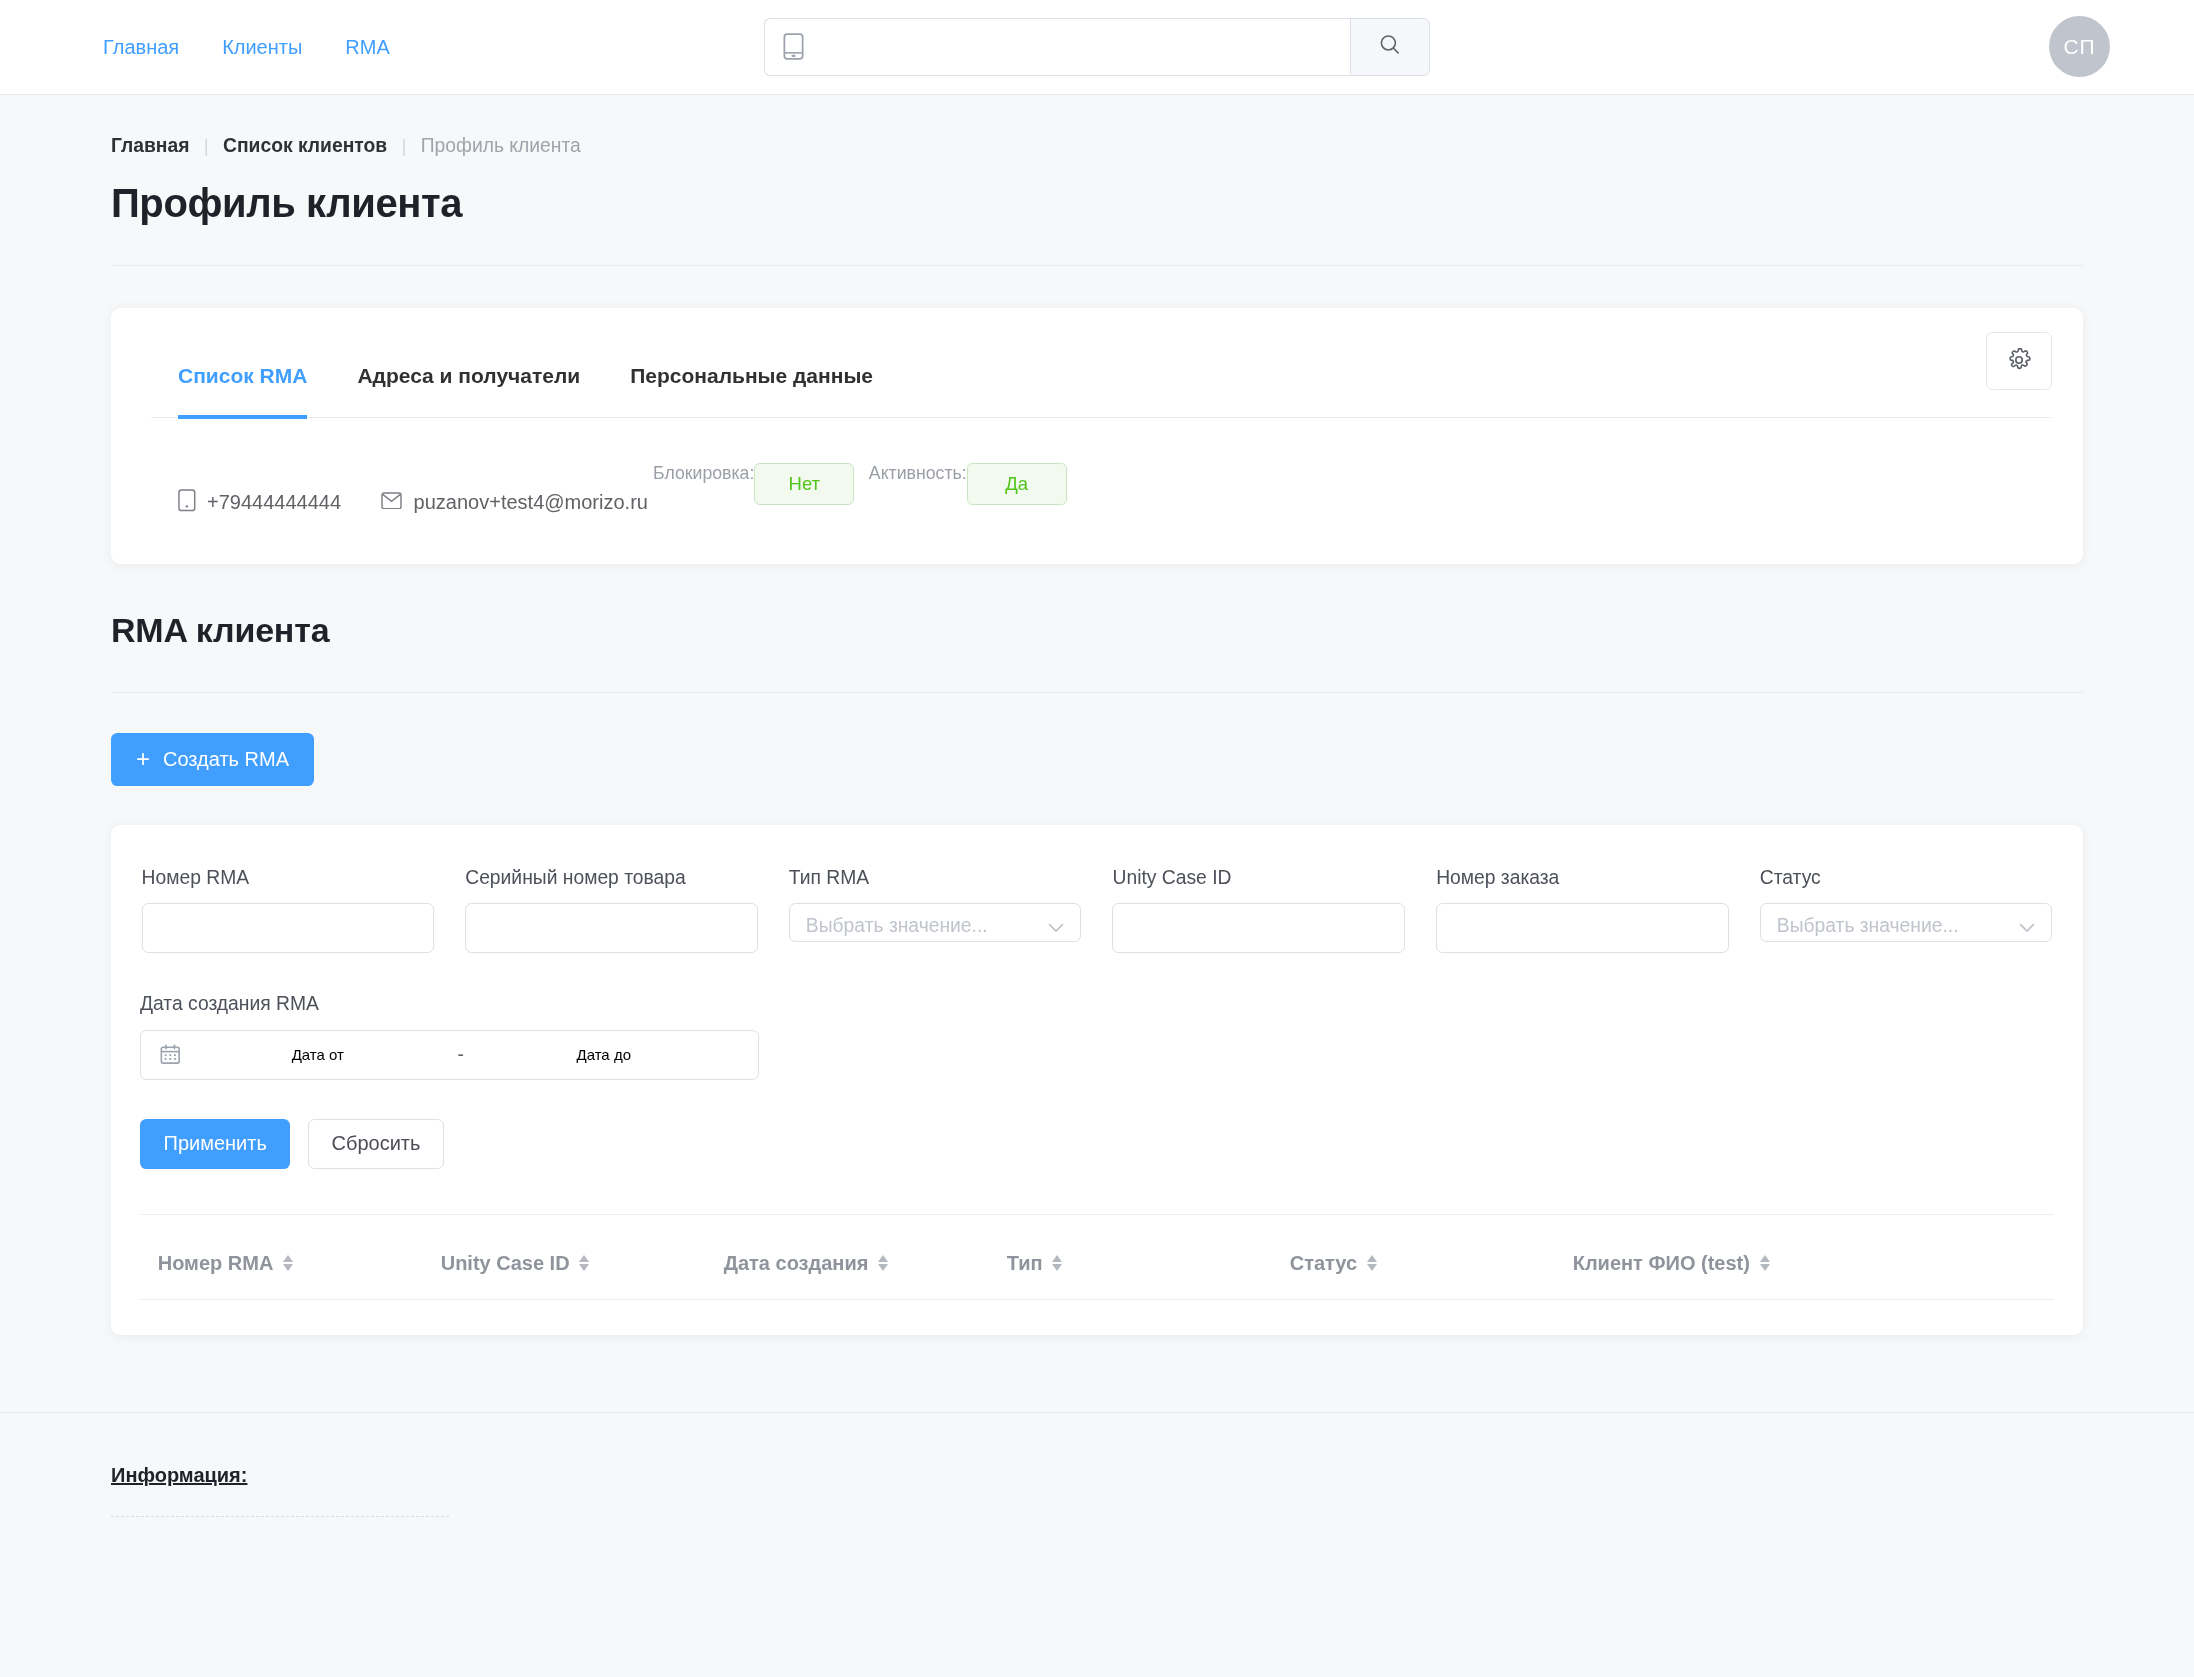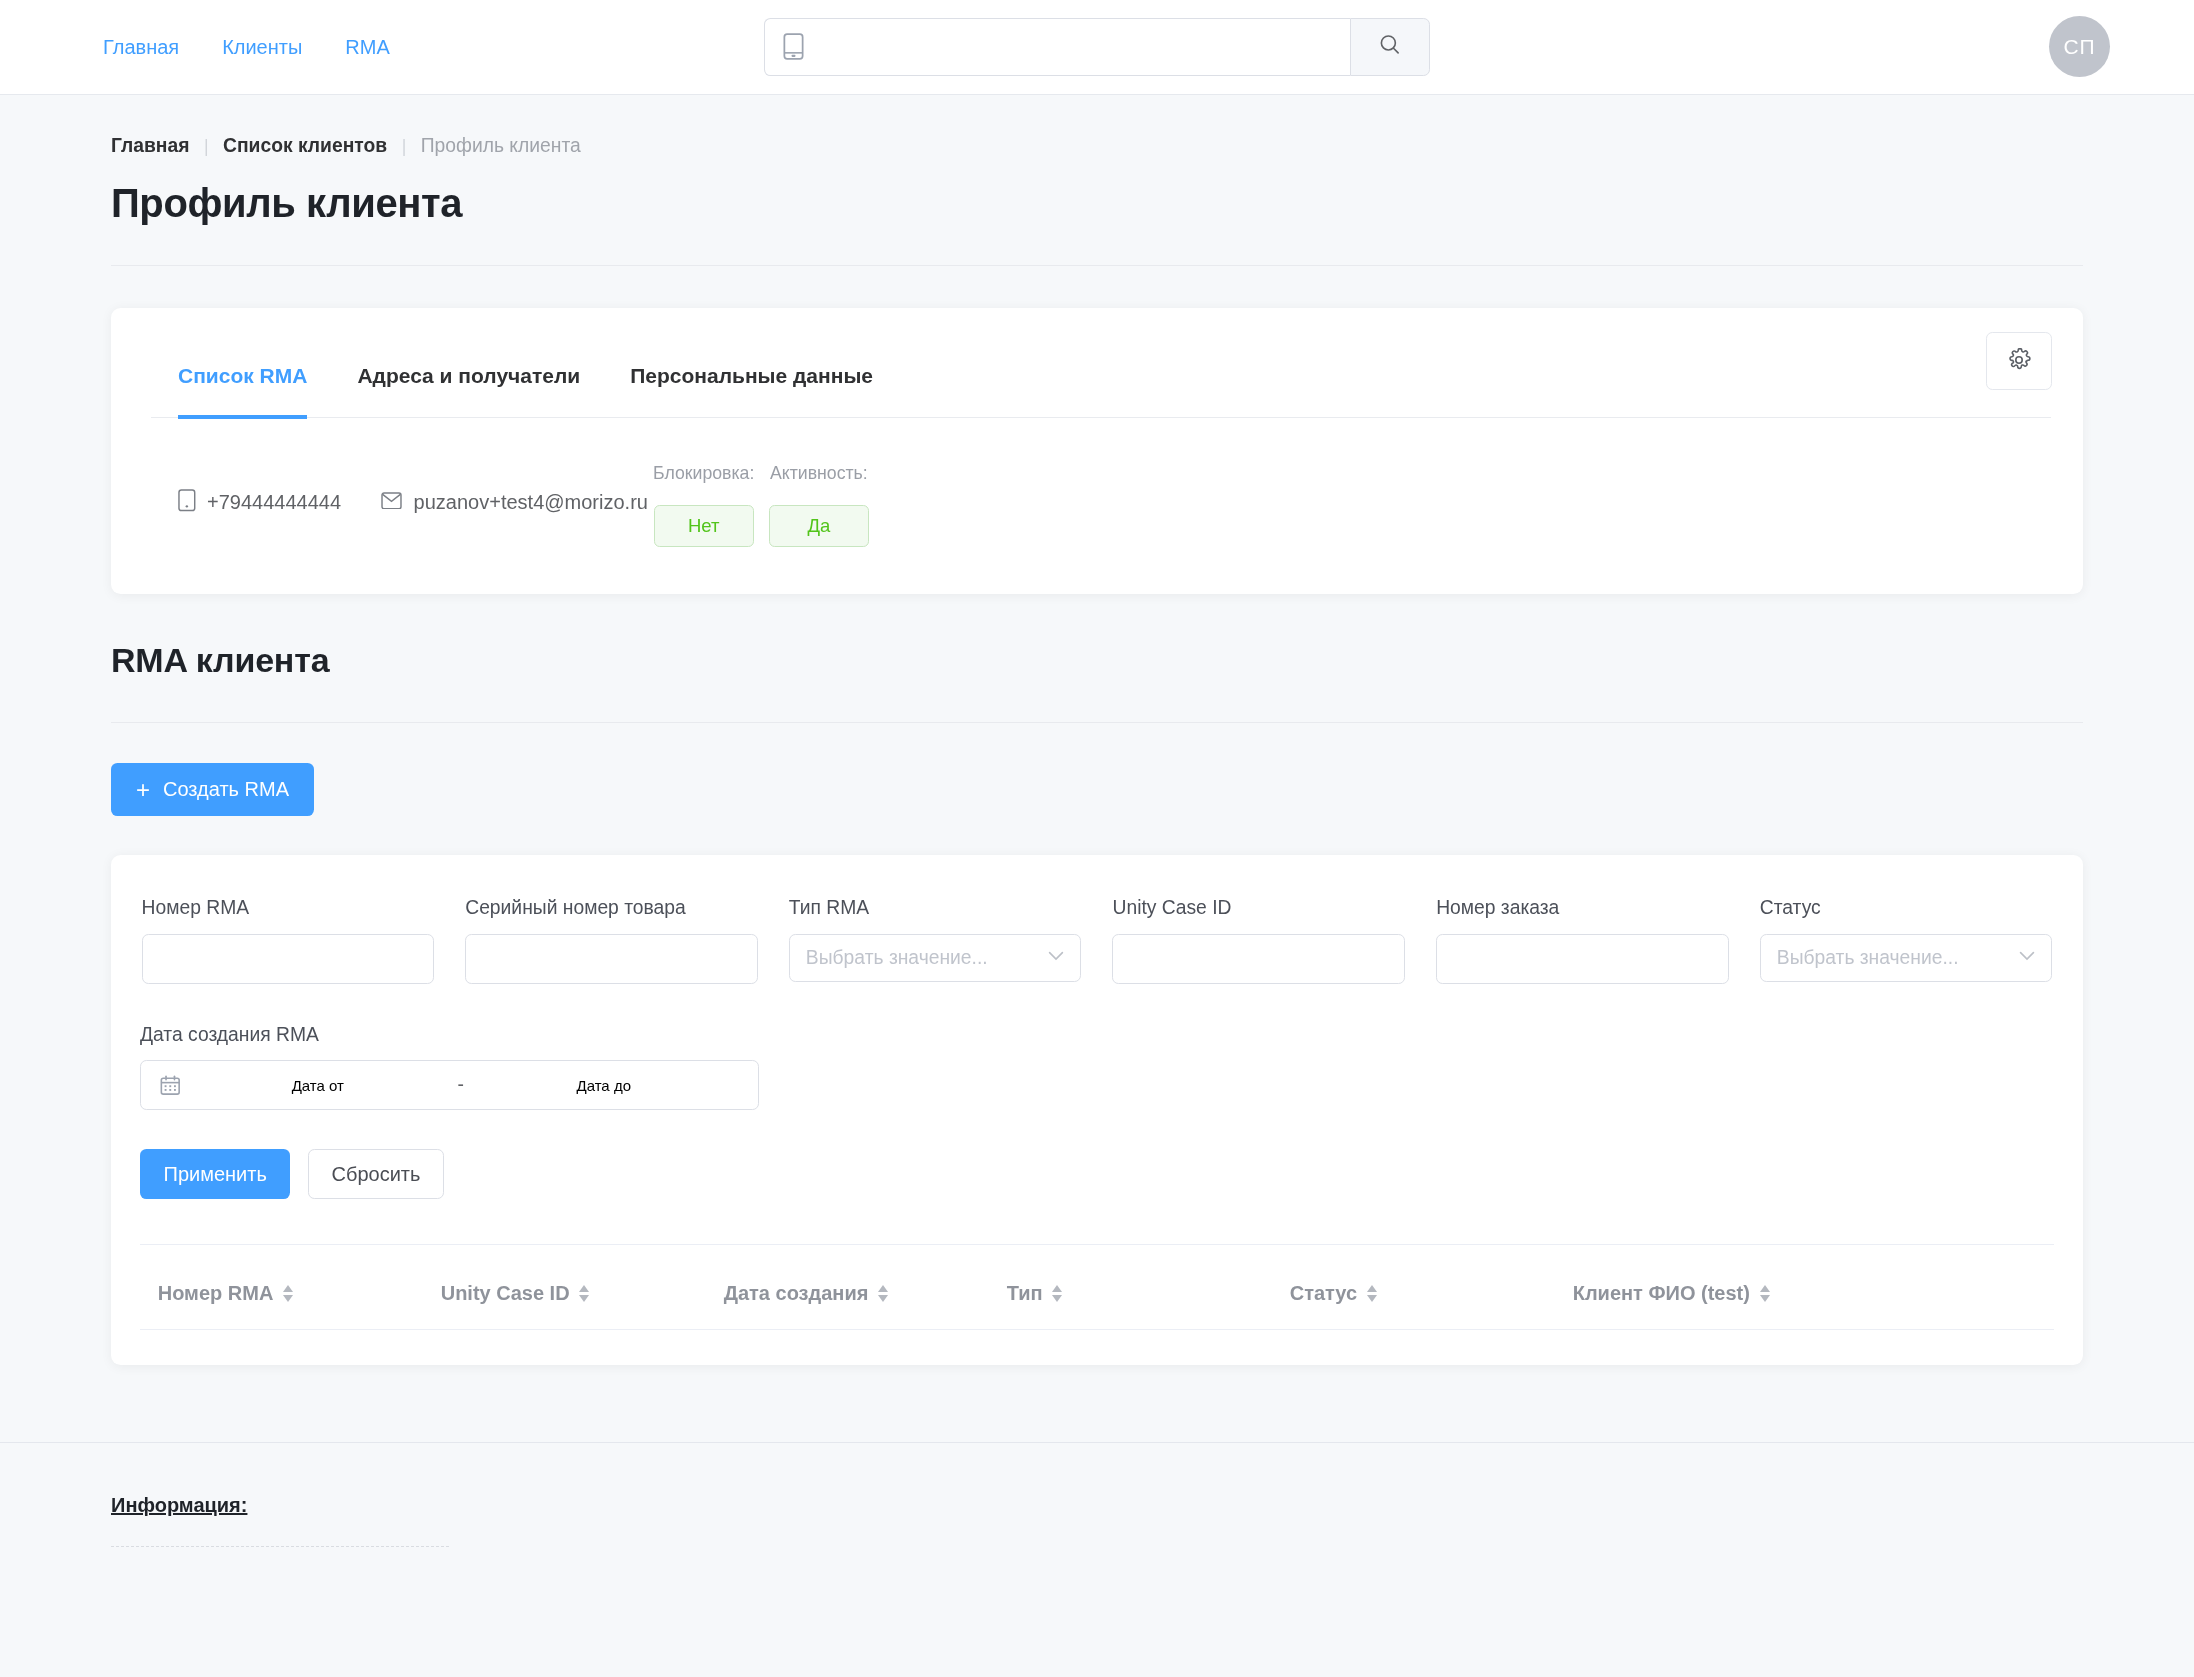--- a/index.html
+++ b/index.html
@@ -181,21 +181,21 @@
     align-items: center;
     gap: 11.3px;
     margin-top: 29px;
     font-size: 20px;
     color: #606266;
     white-space: nowrap;
   }
   .contact-row .gap { width: 17.7px; }
 
   .flags { display: flex; gap: 14.5px; padding-top: 3.2px; }
-  .flag-col { display: flex; flex-direction: column; align-items: center; }
+  .flag-col { display: flex; flex-direction: row; align-items: center; }
   .flag-label {
     font-size: 17.7px;
     color: #9a9ea6;
     margin-bottom: 21px;
     white-space: nowrap;
   }
   .badge {
     min-width: 100px;
     height: 42px;
     border: 0.8px solid #c8e6c0;
@@ -263,28 +263,28 @@
     border-radius: 6.4px;
     background: #fff;
     font-size: 19.3px;
     font-family: "Liberation Sans", sans-serif;
     color: #606266;
     padding: 0 16px;
     outline: none;
   }
   .field-select {
     width: 100%;
-    height: 48px;
+    height: 39px;
     border: 0.8px solid #dcdfe6;
     border-radius: 6.4px;
     background: #fff;
     display: flex;
-    align-items: flex-start;
+    align-items: flex-end;
     justify-content: space-between;
-    padding: 12px 16px;
+    padding: 4px 16px;
     cursor: pointer;
   }
   .select-placeholder { font-size: 19.3px; color: #c0c4cc; white-space: nowrap; }
   .chev { color: #bcc0c7; font-size: 16px; margin-left: 8px; }
 
   .date-block { margin-top: 40px; width: 619px; }
   .daterange {
     width: 619px;
     height: 50px;
     border: 0.8px solid #dcdfe6;

